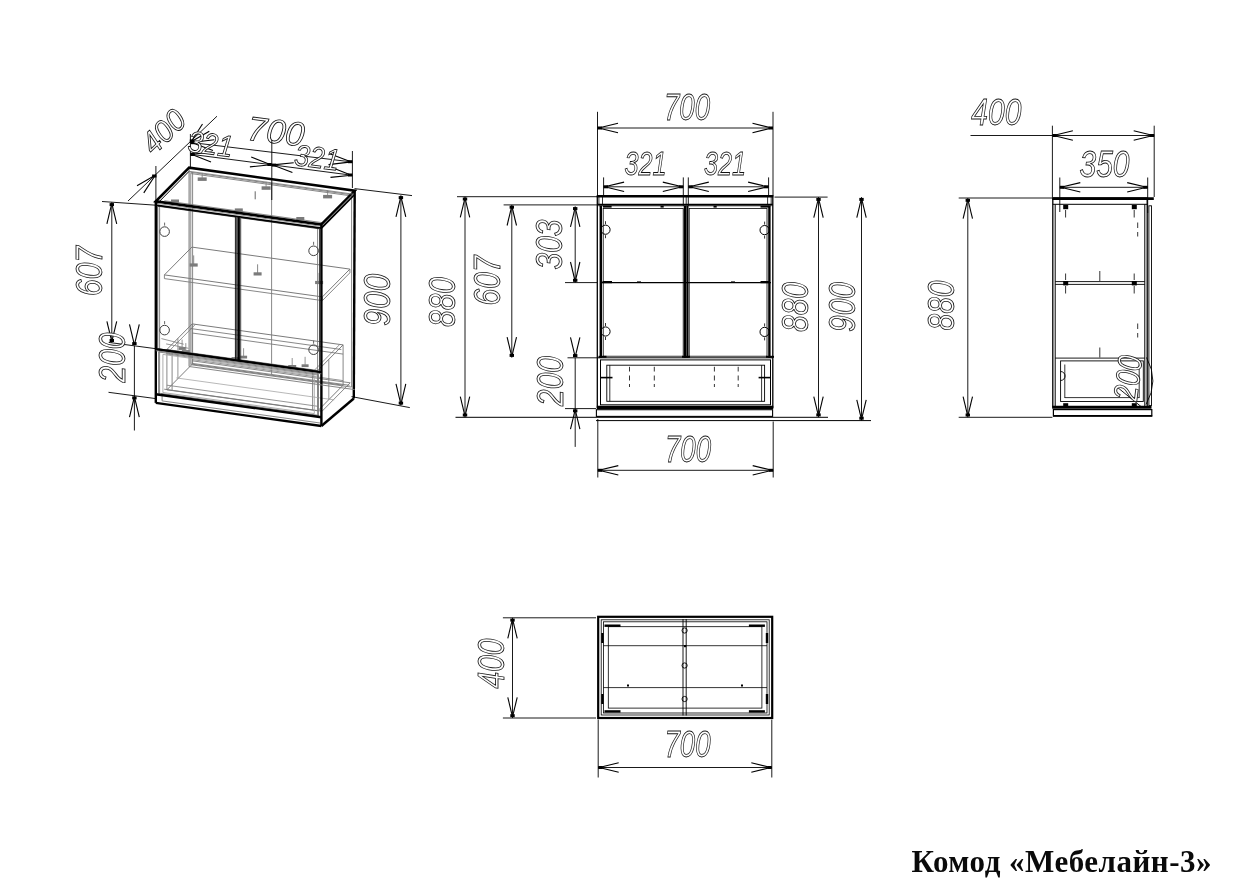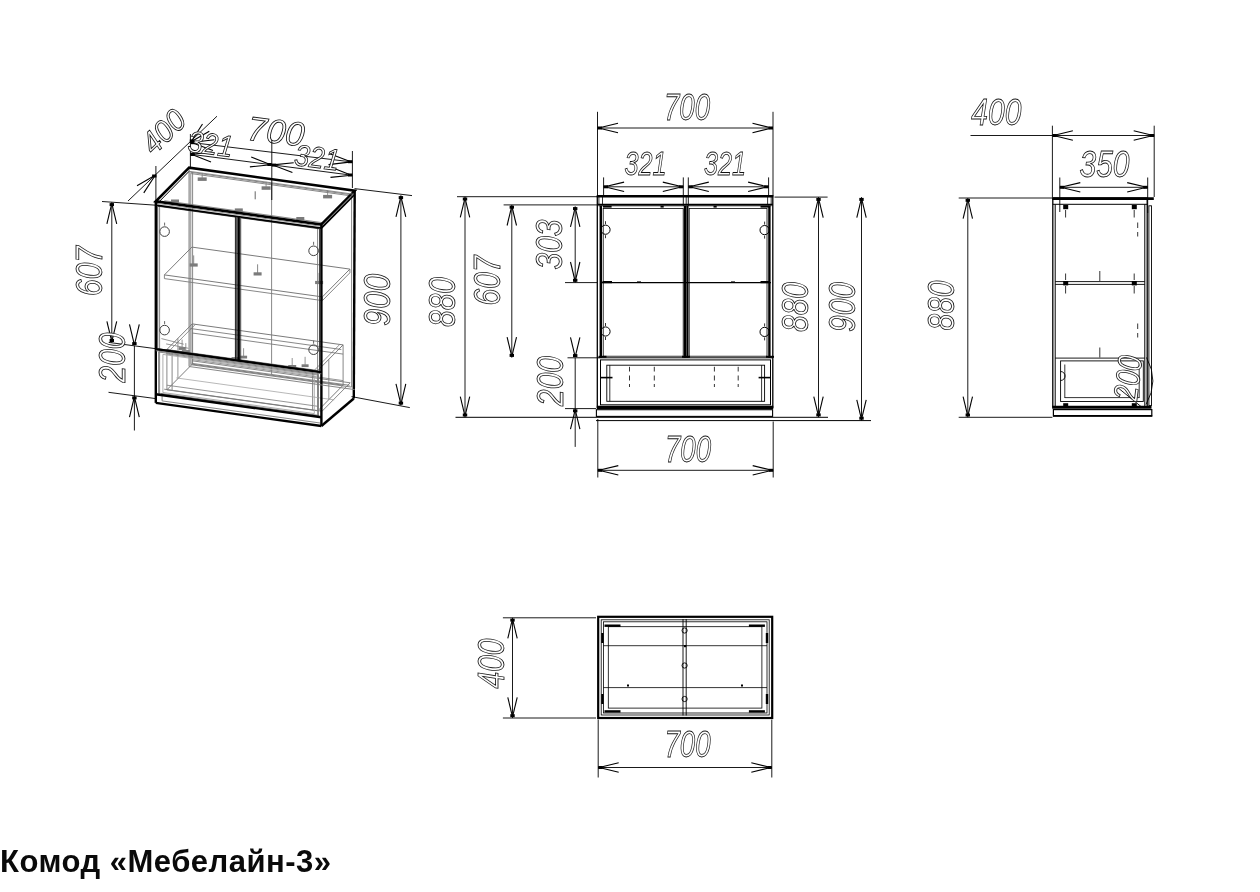--- a/index.html
+++ b/index.html
@@ -1,18 +1,18 @@
 <!DOCTYPE html>
 <html><head>
 <meta charset="utf-8">
 <style>
 html,body{margin:0;padding:0;background:#ffffff;}
 #page{position:relative;width:1260px;height:892px;background:#ffffff;overflow:hidden;}
-#title{position:absolute;left:0;top:844px;width:1212px;
- font-family:Liberation Sans, sans-serif;font-weight:bold;font-size:31px;color:#0a0a0a;letter-spacing:0.5px;}
+#title{position:absolute;left:0;top:844px;width:1212px;text-align:right;
+ font-family:Liberation Serif, serif;font-weight:bold;font-size:31px;color:#0a0a0a;letter-spacing:0.5px;}
 </style>
 </head>
 <body>
 <div id="page">
 
 <svg width="1260" height="892" viewBox="0 0 1260 892">
 
 <rect x="597.3" y="196.3" width="175.5" height="211.0" stroke="#000" stroke-width="1.3" fill="none"></rect>
 
 <line x1="596.8" y1="196.3" x2="773.3" y2="196.3" stroke="#000" stroke-width="2.6" stroke-linecap="butt"></line>

